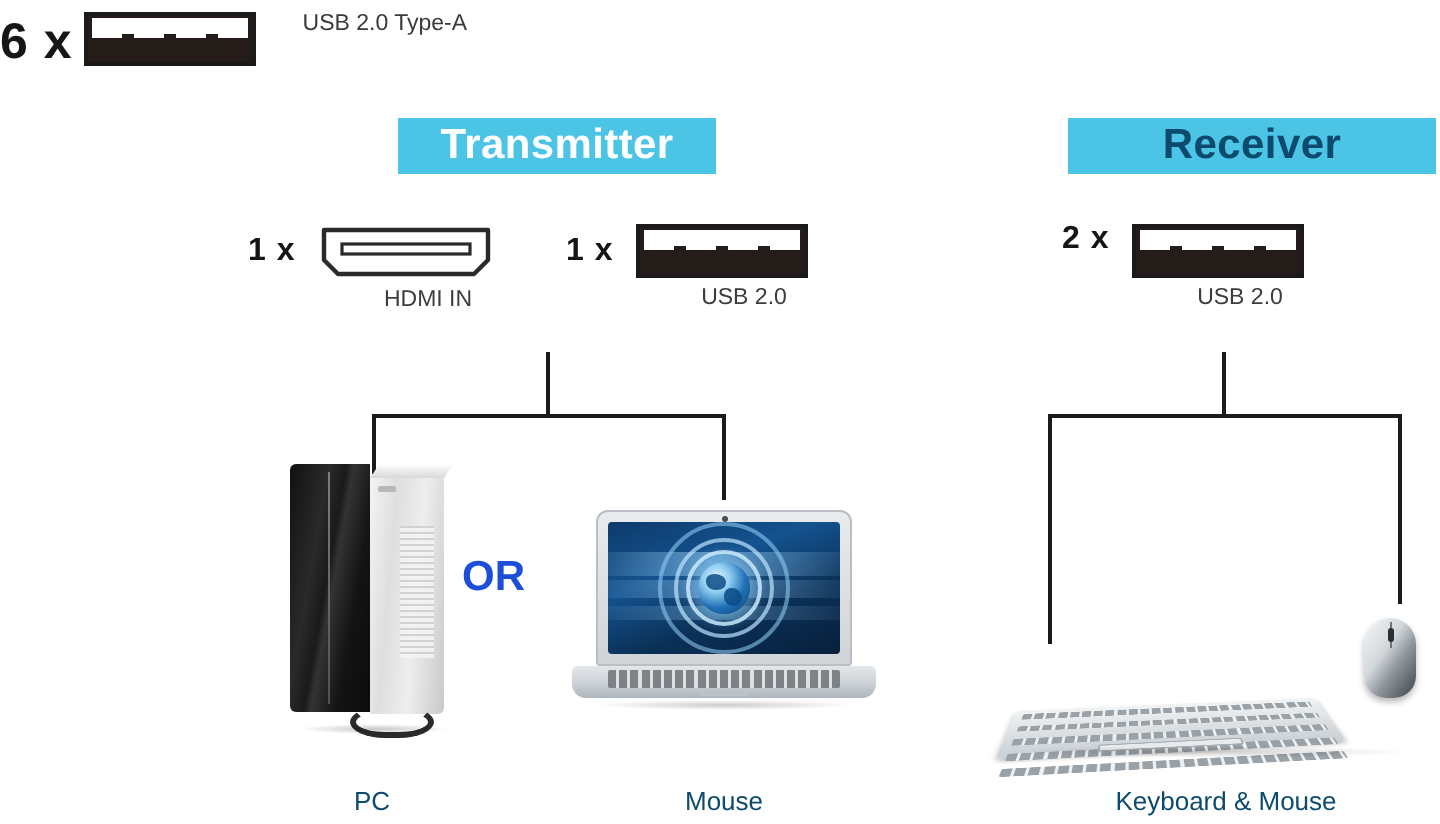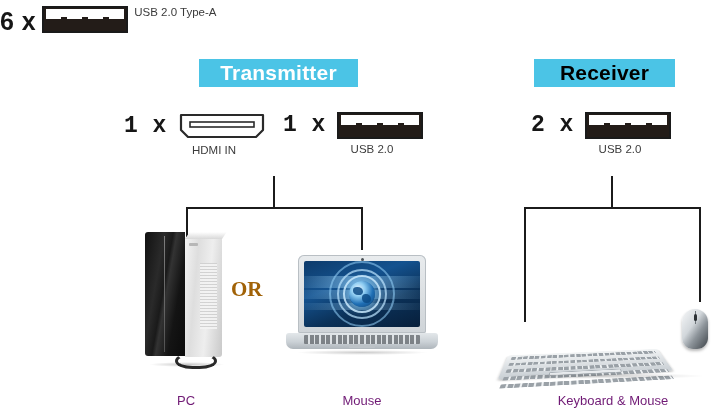--- a/index.html
+++ b/index.html
@@ -5,44 +5,44 @@
   html,body{margin:0;padding:0;background:#ffffff;}
   body{width:720px;height:412px;position:relative;overflow:hidden;
        font-family:"Liberation Sans",sans-serif;color:#231f20;}
 
   .abs{position:absolute;}
 
   
   #legend{left:0;top:4px;display:flex;align-items:flex-start;}
   #legend-qty{font-size:25px;font-weight:bold;line-height:1;margin-right:6px;
               padding-top:5px;letter-spacing:.5px;color:#161616;}
-  #legend-text{margin-left:6px;font-size:11.5px;line-height:15px;color:#3a3a3a;padding-top:1px;}
+  #legend-text{margin-left:23px;font-size:11.5px;line-height:15px;color:#3a3a3a;padding-top:1px;}
 
   
   .usb{position:relative;background:#231c18;border:2px solid #1a1a1a;
        box-sizing:border-box;}
   .usb::before{content:"";position:absolute;left:2px;right:2px;top:1px;height:34%;
        background:#ffffff;}
   .usb .teeth{position:absolute;left:2px;right:2px;top:28%;height:22%;
        display:flex;justify-content:space-between;align-items:center;}
   .usb .teeth i{display:block;height:100%;background:#ffffff;flex:0 0 auto;}
 
   
   .hdmi{position:relative;}
   .hdmi svg{display:block;}
 
   
   .hdr{color:#ffffff;font-weight:bold;text-align:center;
        letter-spacing:.2px;box-sizing:border-box;}
 
-  .qty{font-size:23px;font-weight:bold;color:#161616;letter-spacing:.5px;line-height:1;font-family:Liberation Mono, monospace;}
+  .qty{font-size:16px;font-weight:bold;color:#161616;letter-spacing:.5px;line-height:1;}
   .portcap{font-size:11.5px;color:#3c3c3c;text-align:center;}
 
-  .devlabel{font-size:13px;color:#701a75;text-align:center;}
-  #or{font-size:21px;font-weight:bold;color:#a16207;font-family:Liberation Serif, serif;}
+  .devlabel{font-size:13px;color:#0c4a6e;text-align:center;}
+  #or{font-size:21px;font-weight:bold;color:#1d4ed8;}
 
   
   .ln{background:#1b1b1b;}
 
   
   #pc-art{width:82px;height:128px;}
   .pc-front{position:absolute;left:0;top:0;width:40px;height:124px;
     background:linear-gradient(100deg,#111 0%,#2a2a2a 32%,#1a1a1a 46%,#333 52%,#141414 72%,#0b0b0b 100%);
     border-radius:3px 0 0 3px;}
   .pc-seam{position:absolute;left:19px;top:4px;width:1px;height:116px;
@@ -131,21 +131,21 @@
         <i style="width:15px"></i>
     </div>
   </div>
   <div id="legend-text">
     <div>USB 2.0 Type-A</div>
   </div>
 </div>
 
 <div class="abs hdr" id="hdr-tx" style="left: 199px; top: 59px; width: 159px; height: 28px; line-height: 28px; font-size: 21px; background: rgb(75, 196, 230); color: rgb(255, 255, 255);">Transmitter</div>
 
-<div class="abs hdr" id="hdr-rx" style="left: 534px; top: 59px; width: 141px; height: 28px; line-height: 28px; font-size: 21px; background: rgb(75, 196, 230); color: #000000;">Receiver</div>
+<div class="abs hdr" id="hdr-rx" style="left: 534px; top: 59px; width: 184px; height: 28px; line-height: 28px; font-size: 21px; background: rgb(75, 196, 230); color: #0c4a6e;">Receiver</div>
 
 <div class="abs" style="left:124px;top:112px;">
   <div style="display:flex;align-items:center;">
     <span class="qty">1 x</span>
     <span class="hdmi" style="margin-left:11px;">
       <svg width="88" height="28" viewBox="0 0 88 28" aria-hidden="true">
         <path d="M3 3 H85 V18 L78 25 H10 L3 18 Z" fill="#ffffff" stroke="#2a2a2a" stroke-width="2.2" stroke-linejoin="round"></path>
         <rect x="12" y="10" width="64" height="5" fill="#ffffff" stroke="#2a2a2a" stroke-width="1.6"></rect>
       </svg>
     </span>
@@ -162,21 +162,21 @@
           <i style="width:15px"></i>
           <i style="width:15px"></i>
           <i style="width:15px"></i>
       </span>
     </span>
   </div>
   <div class="portcap" style="margin-left:46px;width:86px;margin-top:4px;">USB 2.0</div>
 </div>
 
 <div class="abs" style="left:531px;top:112px;">
-  <div style="display:flex;align-items:center;">
+  <div style="display:flex;">
     <span class="qty">2 x</span>
     <span class="usb" style="width:86px;height:27px;margin-left:11px;">
       <span class="teeth">
         <i style="width:15px"></i>
           <i style="width:15px"></i>
           <i style="width:15px"></i>
           <i style="width:15px"></i>
       </span>
     </span>
   </div>

